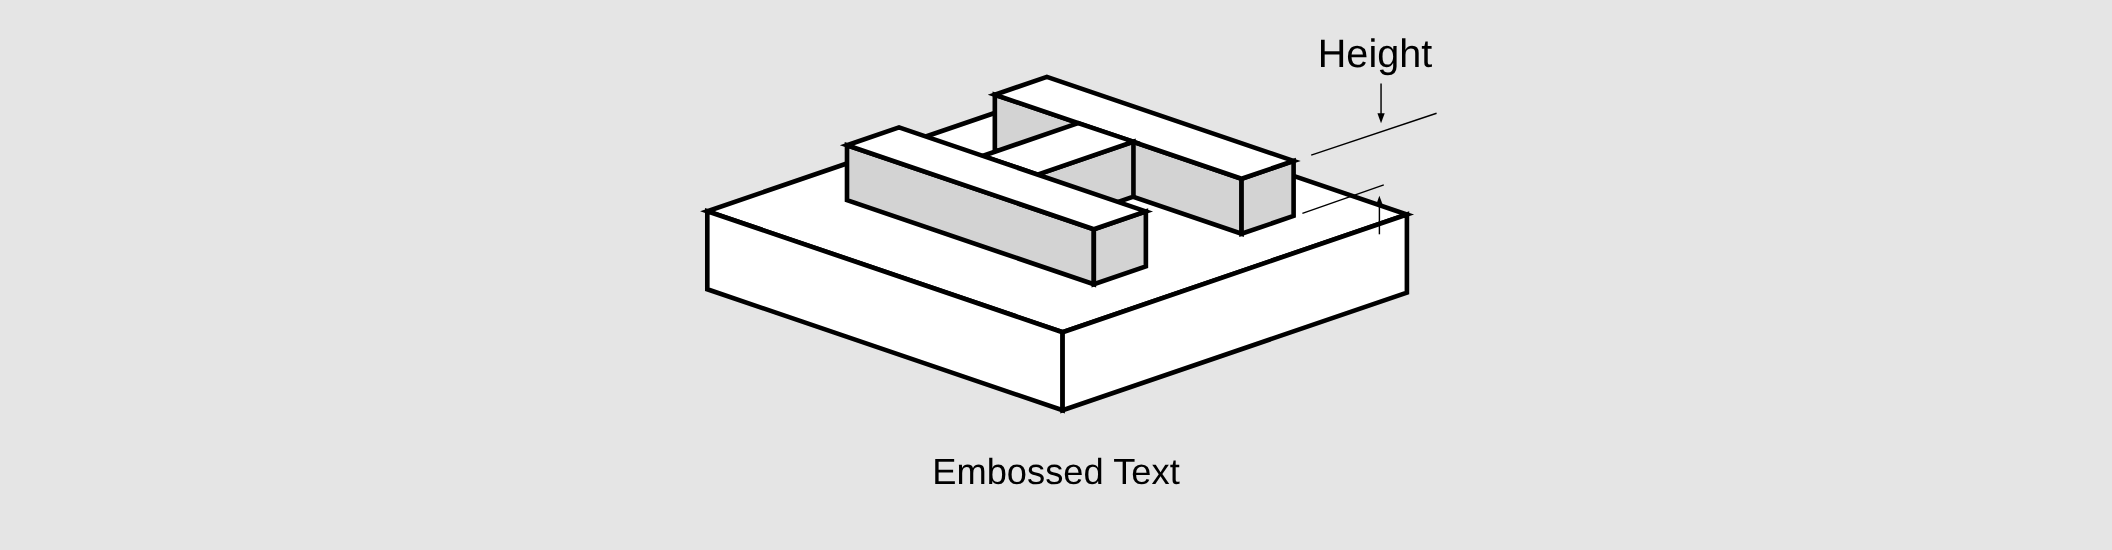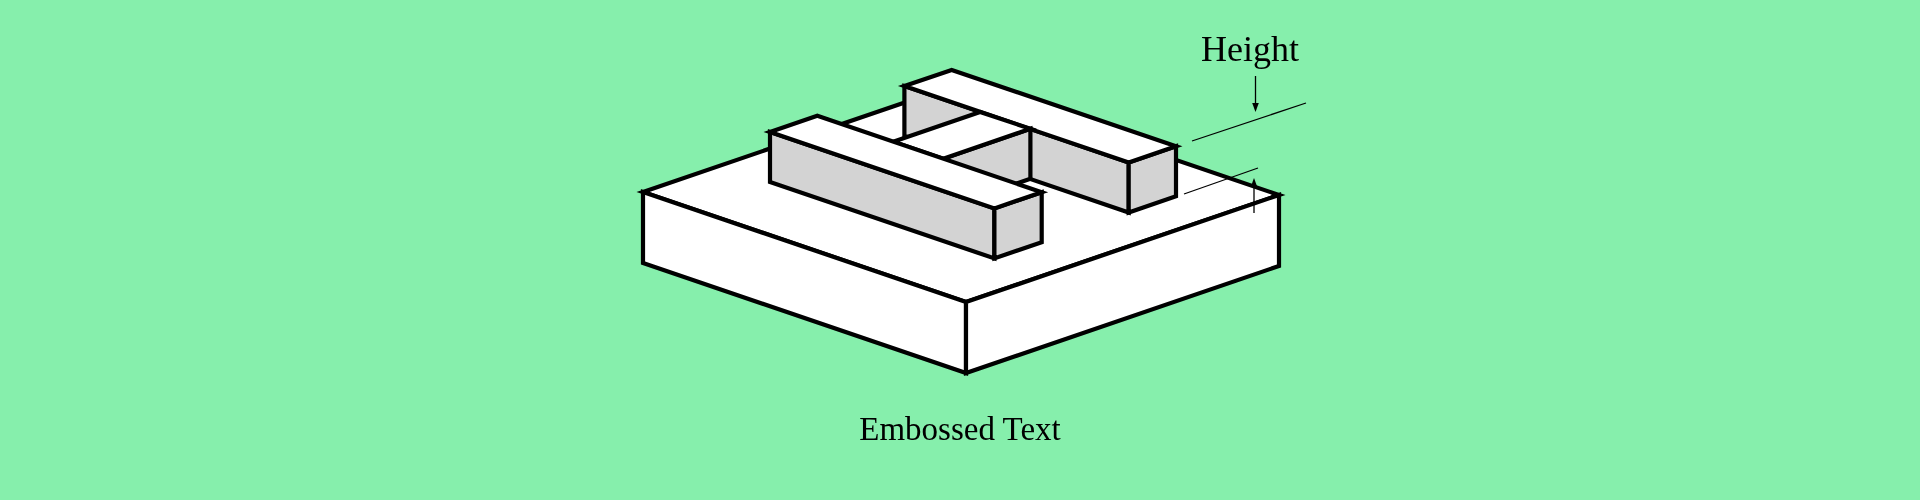--- a/index.html
+++ b/index.html
@@ -1,22 +1,22 @@
 <!DOCTYPE html>
 <html><head>
 <meta charset="utf-8">
 <style>
   html, body { margin: 0; padding: 0; background: #ffffff; }
   .stage {
     position: relative;
     width: 1920px;
     height: 500px;
-    background: #86efac;
+    background: #e5e5e5;
     overflow: hidden;
-    font-family: Liberation Serif, serif;
+    font-family: Liberation Sans, sans-serif;
   }
   svg { display: block; }
   .thick { stroke: #000000; stroke-width: 4.2; stroke-linejoin: miter; }
   .thin  { stroke: #000000; stroke-width: 1.3; fill: none; }
   .face-white { fill: #ffffff; }
   .arrowhead { stroke: none; fill: #000000; }
   .label { fill: #000000; }
   .height-label { font-size: 36px; }
   .caption-label { font-size: 33px; }
 </style>

